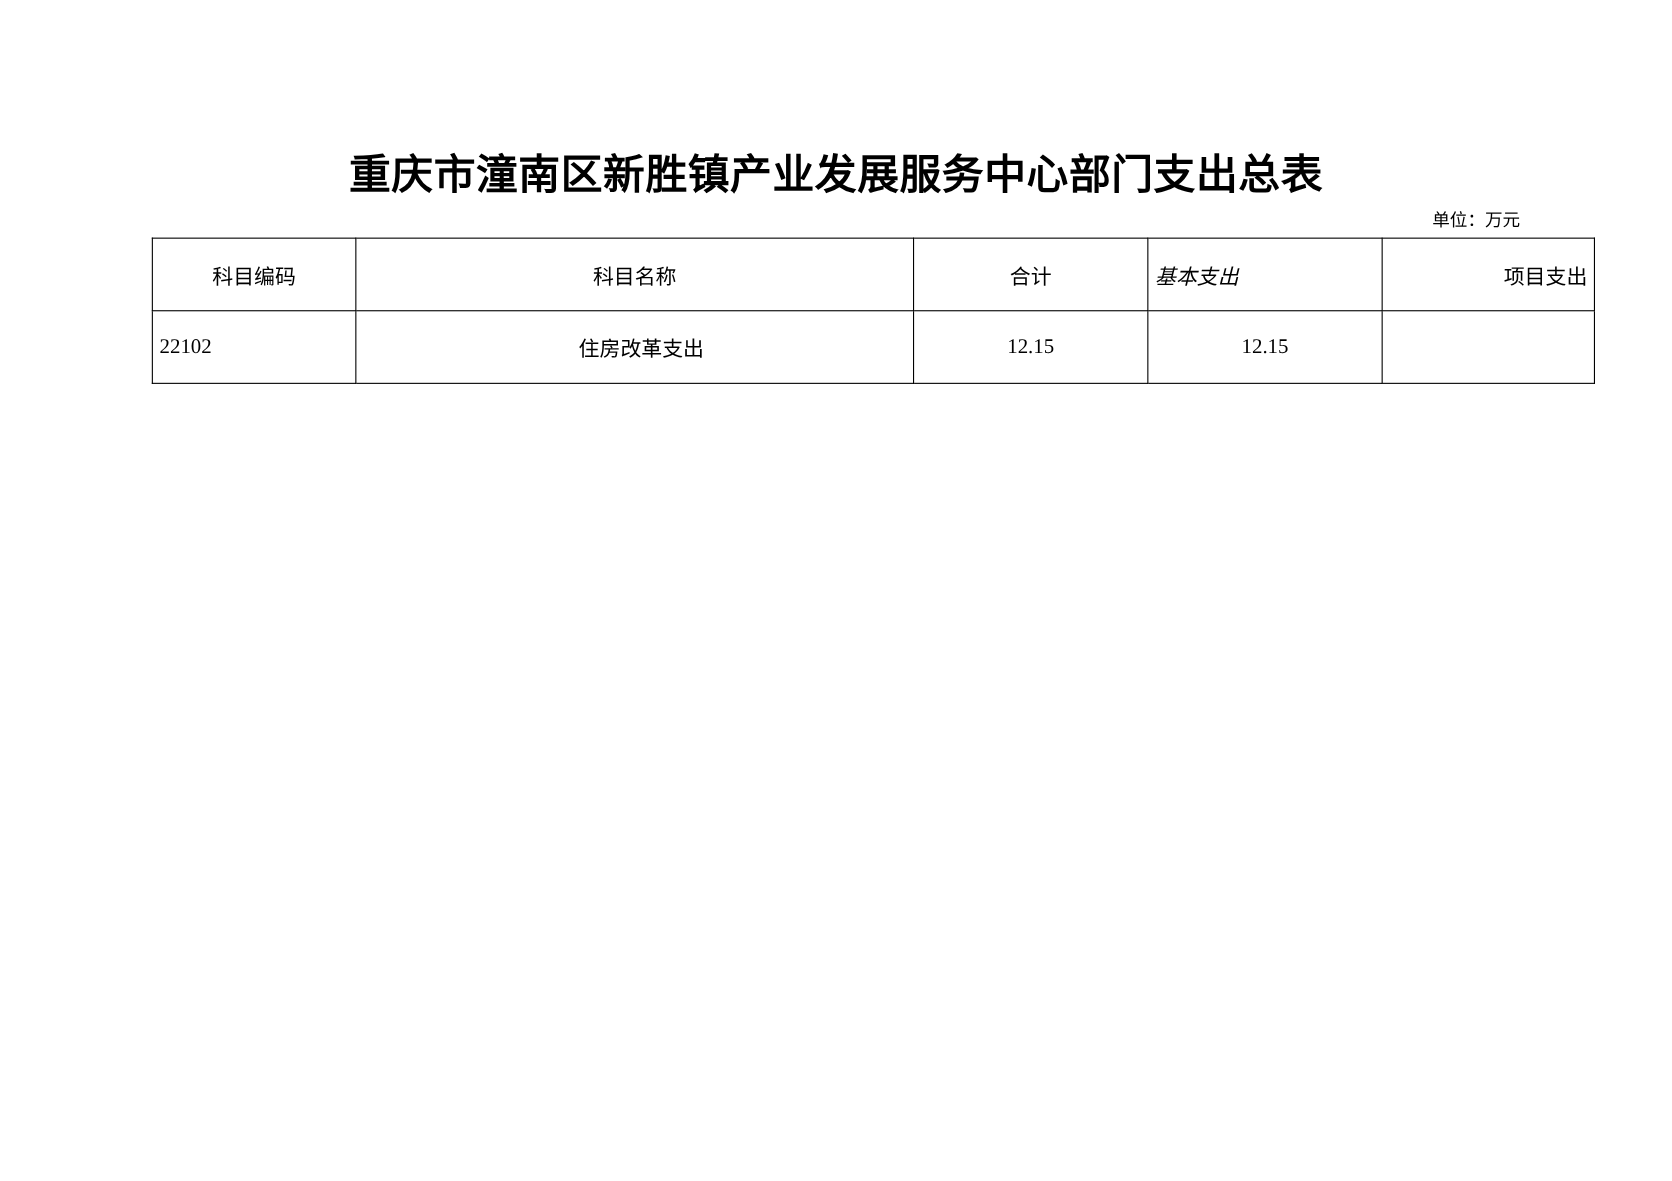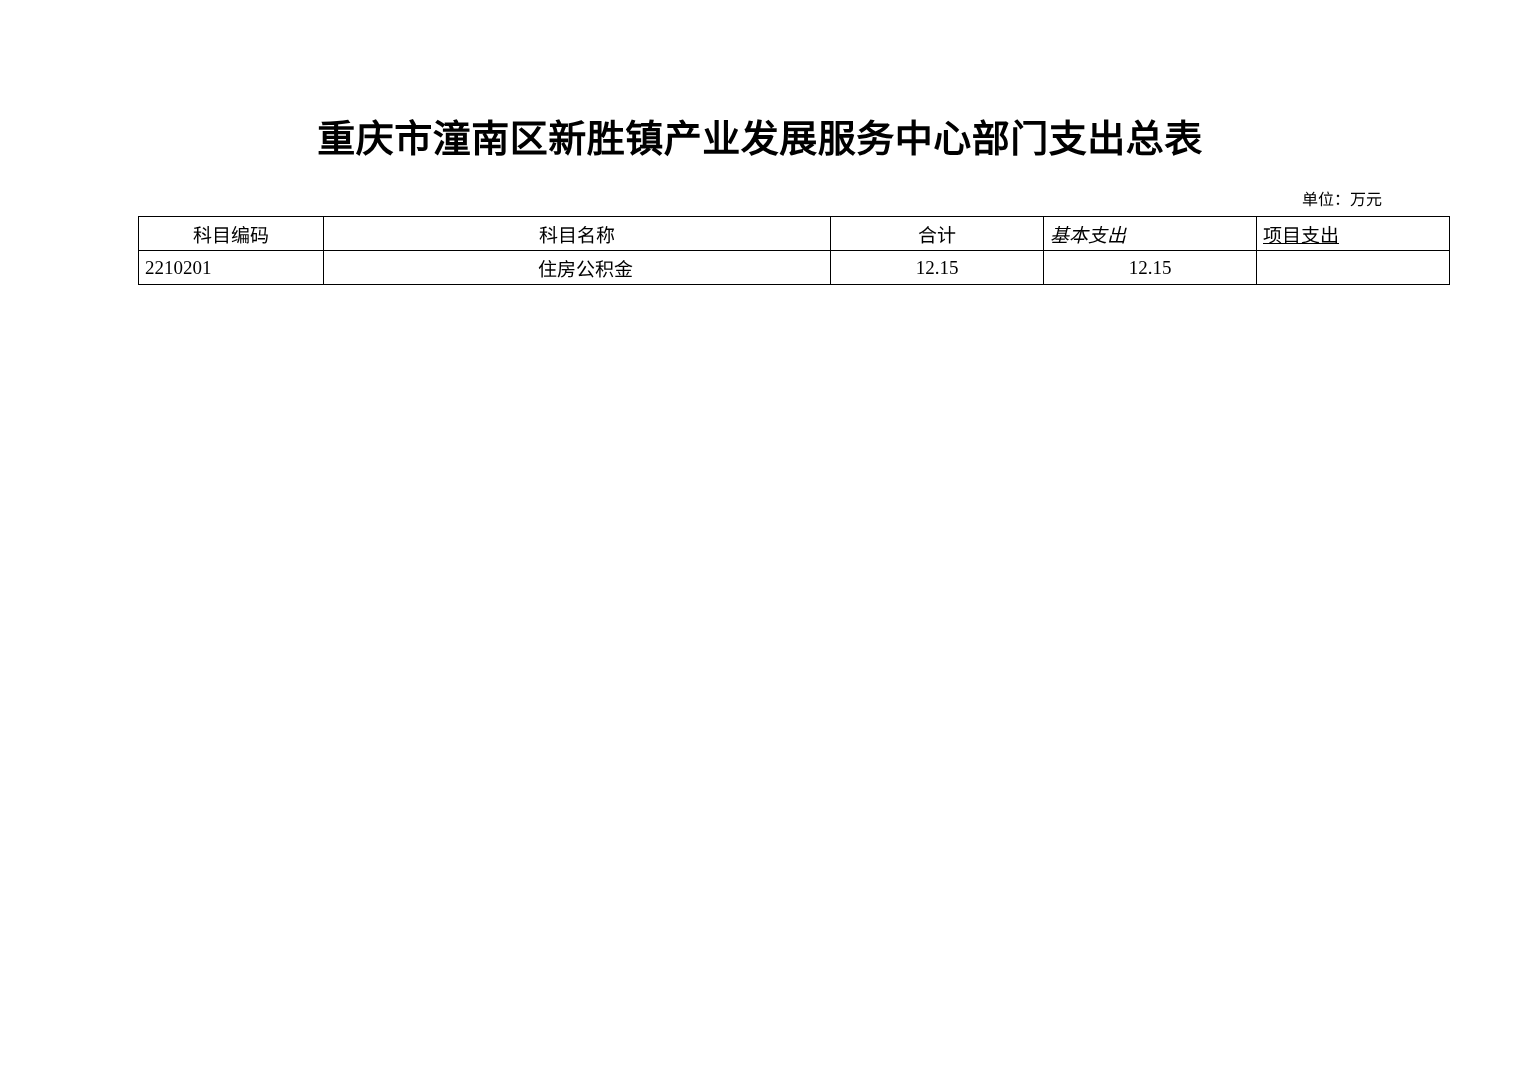--- a/index.html
+++ b/index.html
@@ -17,21 +17,21 @@
   }
   .page {
     position: absolute;
     top: 0;
     left: 0;
     width: 1520px;
     height: 1074px;
   }
   .doc-title {
     position: absolute;
-    top: 116px;
+    top: 136px;
     left: 0;
     width: 1520px;
     text-align: center;
     font-family: "DejaVu Serif", "Liberation Serif", serif;
     font-weight: bold;
     font-size: 38px;
     letter-spacing: 0.5px;
     line-height: 1.2;
     white-space: nowrap;
   }
@@ -48,29 +48,29 @@
     left: 138px;
     width: 1246px;
     border-collapse: collapse;
     table-layout: fixed;
   }
   table.budget td, table.budget th {
     border: 1px solid #000000;
     font-weight: normal;
     font-size: 19px;
     height: 33px;
-    padding: 0 6px;
+    padding: 16px 6px;
     vertical-align: middle;
     font-family: "Liberation Serif", "DejaVu Serif", serif;
   }
   th.col-code   { width: 172px; text-align: center; }
   th.col-name   { width: 494px; text-align: center; margin-top: 48px; }
   th.col-total  { width: 200px; text-align: center; }
   th.col-basic  { width: 200px; text-align: left; font-style: italic; }
-  th.col-proj   { width: 180px; text-align: left; text-decoration: underline; }
+  th.col-proj   { width: 180px; text-align: right; }
 
   td.code  { text-align: left; padding-left: 10px; }
   td.name  { text-align: left; padding-left: 0; }
   td.num   { text-align: center; }
   td.empty { text-align: center; }
 
   .name-indent-1 { padding-left: 196px; display: inline-block; }
   .name-indent-2 { padding-left: 208px; display: inline-block; }
 
   .page-number {
@@ -97,22 +97,22 @@
       <tr>
         <th class="col-code">科目编码</th>
         <th class="col-name">科目名称</th>
         <th class="col-total">合计</th>
         <th class="col-basic">基本支出</th>
         <th class="col-proj">项目支出</th>
       </tr>
     </thead>
     <tbody>
       <tr>
-        <td class="code">2210201</td>
-        <td class="name"><span class="name-indent-2">住房公积金</span></td>
+        <td class="code">22102</td>
+        <td class="name"><span class="name-indent-1">住房改革支出</span></td>
         <td class="num">12.15</td>
         <td class="num">12.15</td>
         <td class="empty"></td>
       </tr>
     </tbody>
   </table>
 
 
 </div>
 

